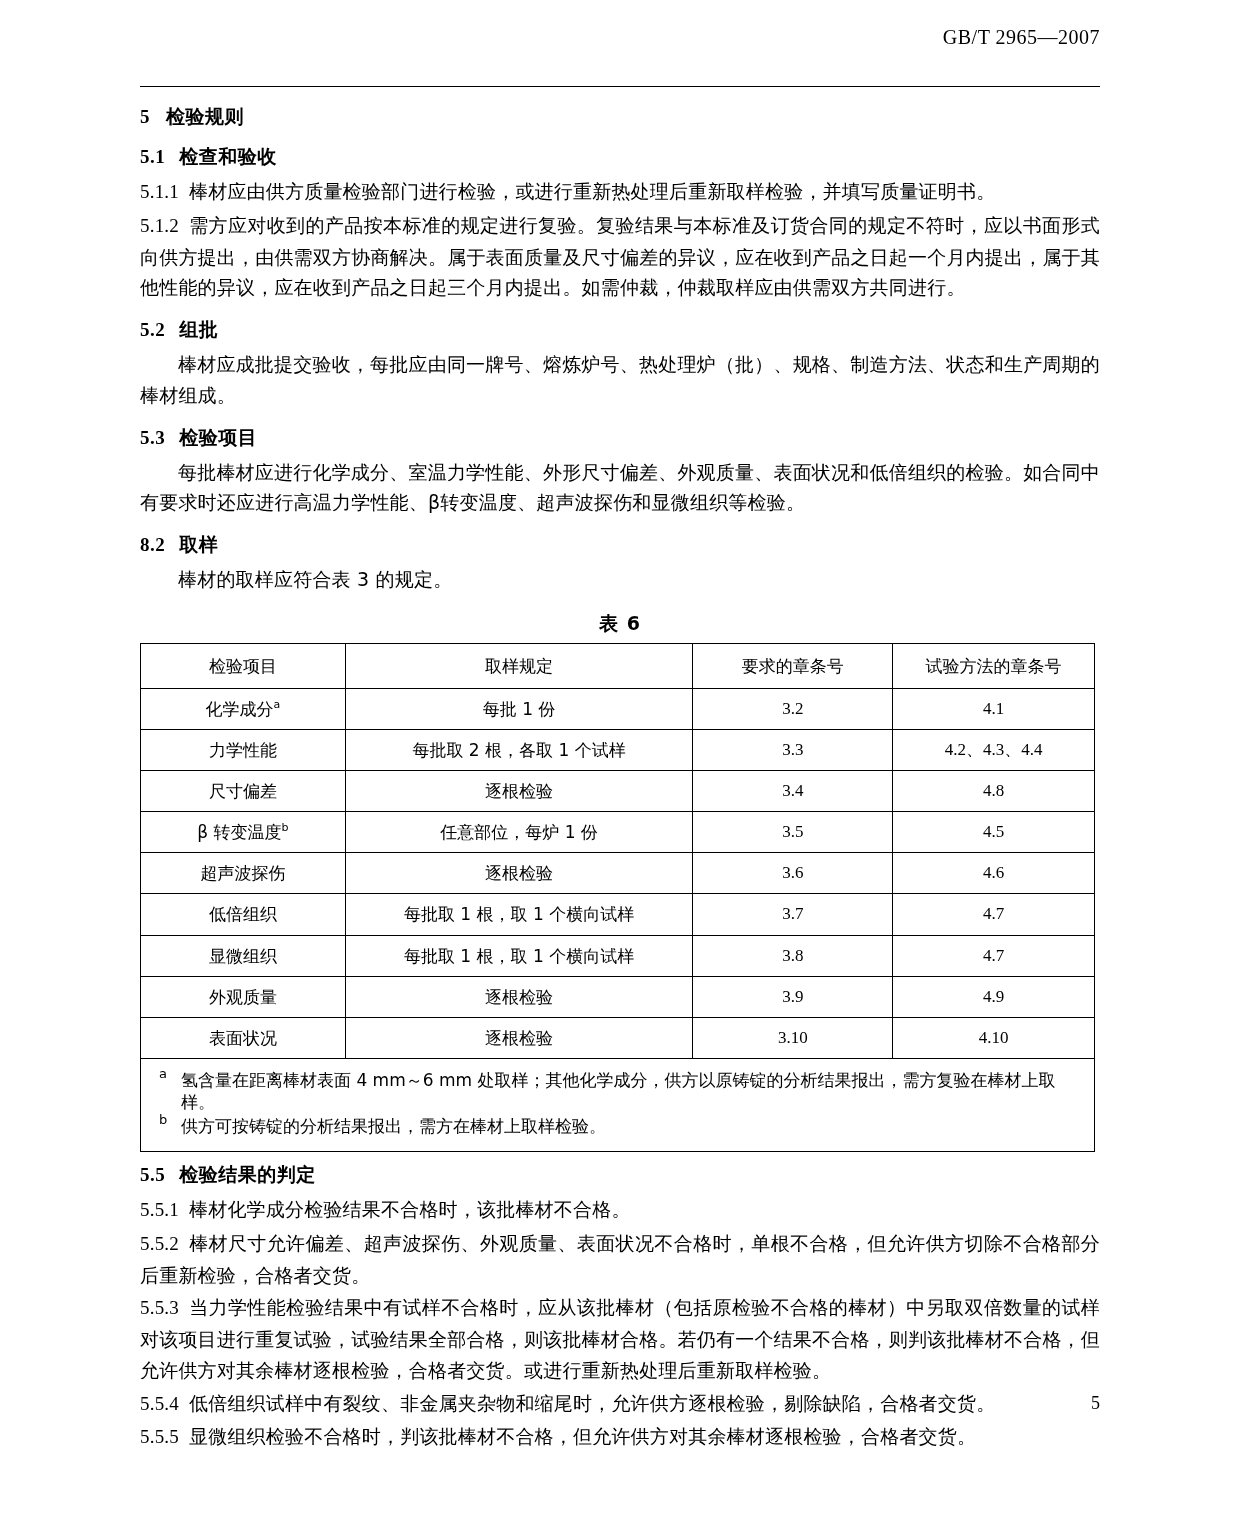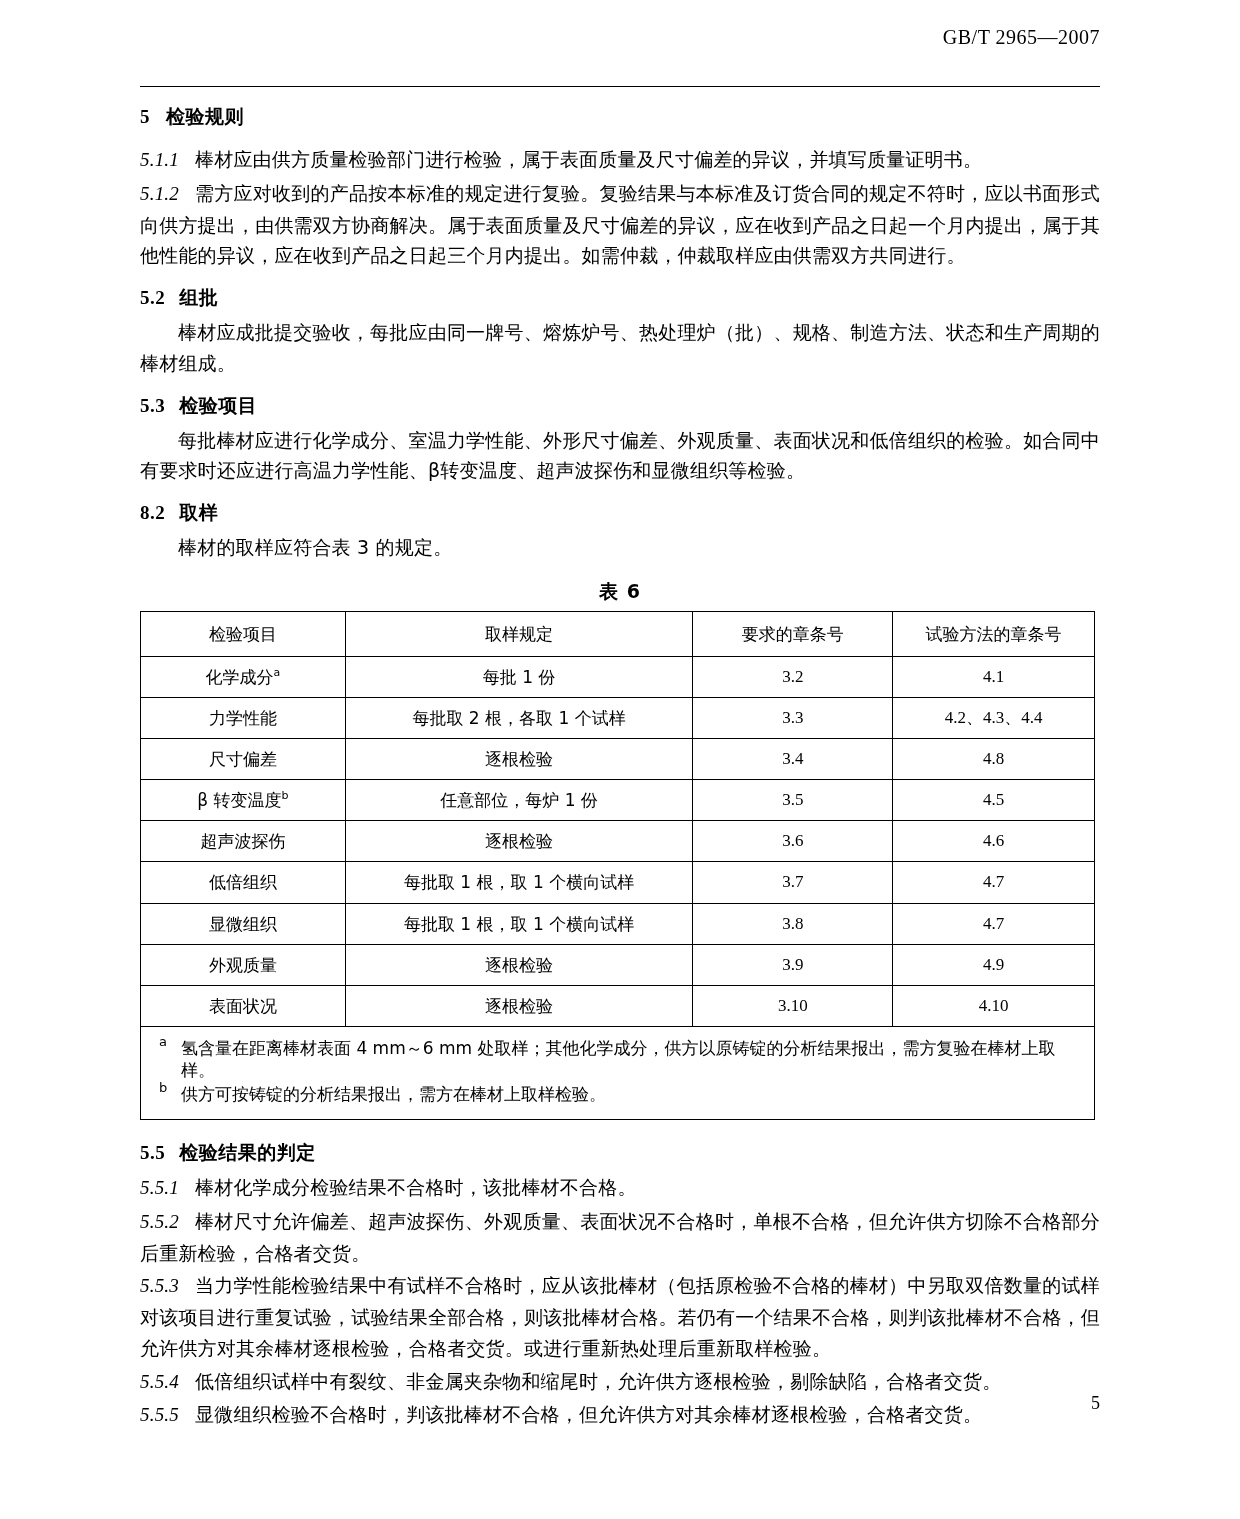--- a/index.html
+++ b/index.html
@@ -66,21 +66,21 @@
   }
   .h2 .num { margin-right: 14px; }
   p {
     margin: 0 0 2px 0;
     line-height: 1.62;
     font-size: 19px;
     text-align: justify;
     letter-spacing: 0.2px;
   }
   p.indent { text-indent: 2em; }
-  p .num { margin-right: 16px; font-style: italic; }
+  p .num { margin-right: 10px; }
   .tbl-caption {
     text-align: center;
     font-size: 19px;
     margin: 16px 0 6px 0;
     letter-spacing: 1px;
     font-weight: bold;
   }
   table.t6 {
     border-collapse: collapse;
     width: 955px;
@@ -113,21 +113,21 @@
     margin-bottom: 2px;
   }
   .note-line .mk {
     position: absolute;
     left: 4px;
     top: -3px;
     font-size: 13px;
   }
   sup { font-size: 11px; vertical-align: super; }
   .num-lat { font-family: "Liberation Serif", serif; }
-  .after-table { margin-top: 20px; }
+  .after-table { margin-top: 10px; }
   .footer-page {
     position: absolute;
     bottom: 22px;
     right: 140px;
     font-size: 18px;
     font-family: "Liberation Serif", serif;
   }
 </style>
 </head>
 <body>
@@ -138,23 +138,26 @@
     <div class="header-std">GB/T 2965—2007</div>
     <div class="header-rule"></div>
   </div>
 
   <div class="content">
 
     <div class="h1">
       <span class="num num-lat">5</span><span>检验规则</span>
     </div>
 
-
-    <p>
-      <span class="num num-lat">5.1.1</span><span>棒材应由供方质量检验部门进行检验，属于表面质量及尺寸偏差的异议，并填写质量证明书。</span>
+    <div class="h2">
+      <span class="num num-lat">5.1</span><span>检查和验收</span>
+    </div>
+
+    <p>
+      <span class="num num-lat">5.1.1</span><span>棒材应由供方质量检验部门进行检验，或进行重新热处理后重新取样检验，并填写质量证明书。</span>
     </p>
 
     <p>
       <span class="num num-lat">5.1.2</span><span>需方应对收到的产品按本标准的规定进行复验。复验结果与本标准及订货合同的规定不符时，应以书面形式向供方提出，由供需双方协商解决。属于表面质量及尺寸偏差的异议，应在收到产品之日起一个月内提出，属于其他性能的异议，应在收到产品之日起三个月内提出。如需仲裁，仲裁取样应由供需双方共同进行。</span>
     </p>
 
     <div class="h2">
       <span class="num num-lat">5.2</span><span>组批</span>
     </div>
     <p class="indent">棒材应成批提交验收，每批应由同一牌号、熔炼炉号、热处理炉（批）、规格、制造方法、状态和生产周期的棒材组成。</p>

